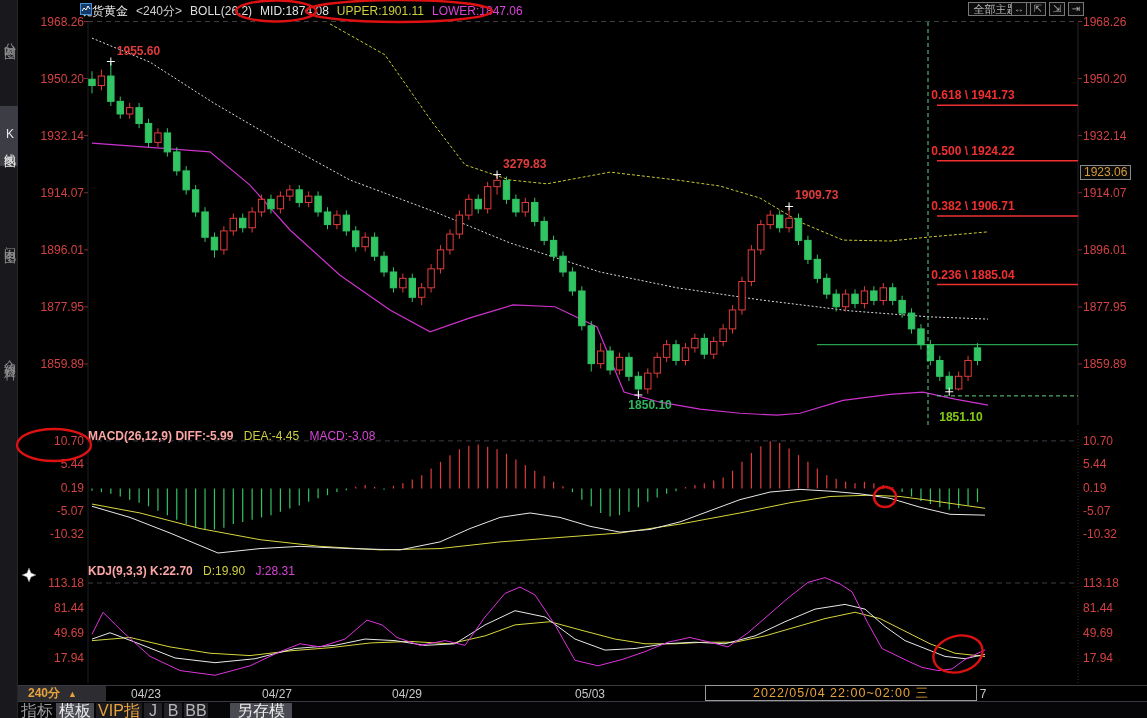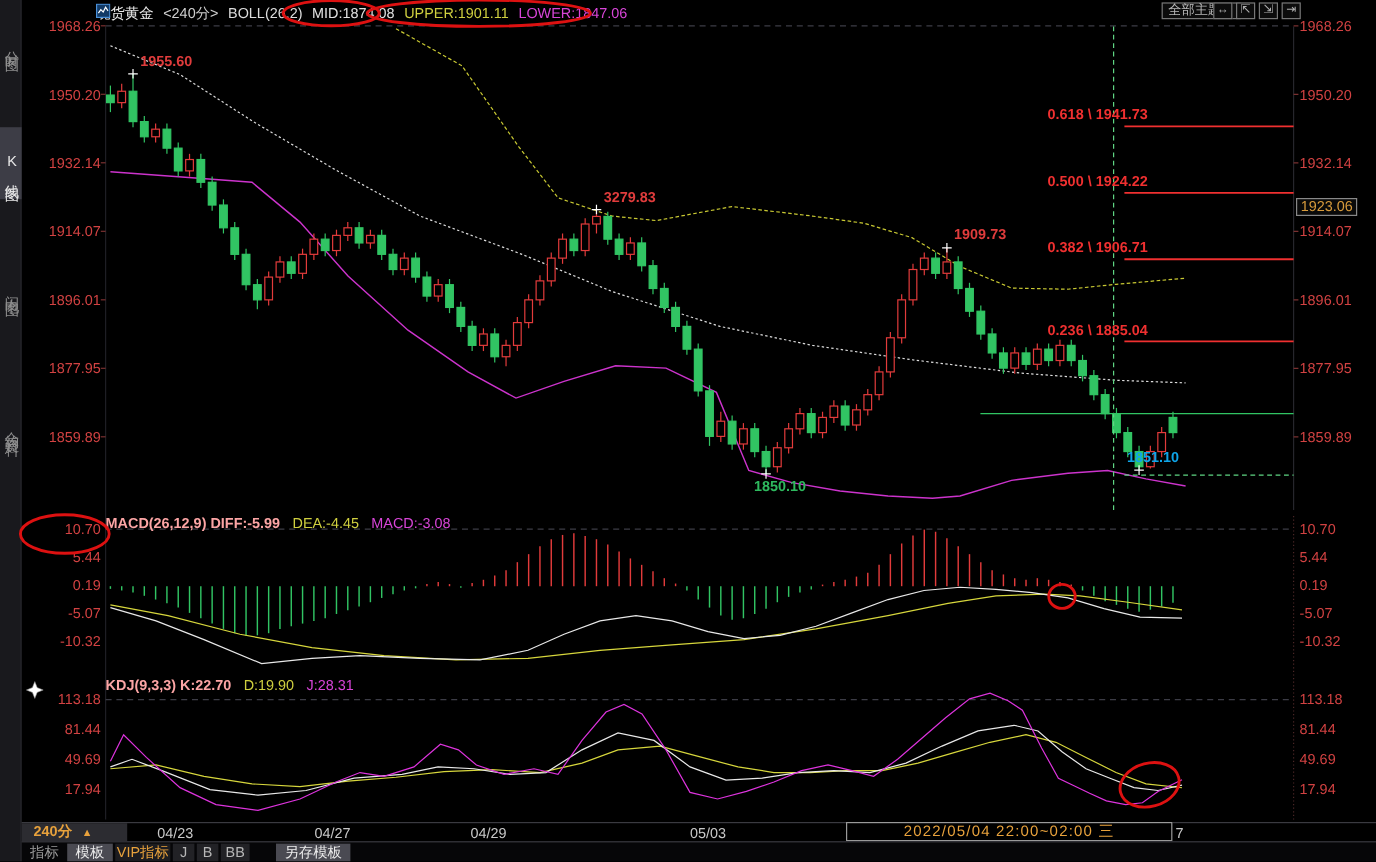--- a/index.html
+++ b/index.html
@@ -25,21 +25,21 @@
 
   #theme-btn { position:absolute; left:968px; top:2px; width:66px; height:14px; border:1px solid #777;
                color:#b8b8b8; font-size:11px; line-height:12px; text-align:center; z-index:4; cursor:pointer; background:#0c0c0c; }
   .tool-ic { position:absolute; top:2px; width:16px; height:14px; border:1px solid #777; color:#b0b0b0;
              font-size:10px; line-height:12px; text-align:center; z-index:4; cursor:pointer; background:#0c0c0c; }
 
   
   .axlbl { position:absolute; font-size:12px; color:#d24242; z-index:3; white-space:nowrap; }
   .axlbl.left { left:18px; width:66px; text-align:right; }
   .axlbl.right { left:1083px; text-align:left; }
-  .fiblbl { position:absolute; font-size:12px; font-weight:bold; color:#f03030; z-index:3; white-space:nowrap; text-align:left; }
+  .fiblbl { position:absolute; font-size:12px; font-weight:bold; color:#f03030; z-index:3; white-space:nowrap; text-align:center; }
   .pklbl { position:absolute; font-size:12px; font-weight:bold; z-index:3; white-space:nowrap; }
   .pricetag { position:absolute; left:1080px; font-size:12px; color:#d89b3c; background:#0a0a0a;
               border:1px solid #888; padding:0 3px; line-height:13px; z-index:3; }
 
   
   .ind-header { position:absolute; left:88px; font-size:12px; white-space:nowrap; z-index:3; color:#e0e0e0; }
   .ind-header .w { color:#fca5a5; margin-right:7px;font-weight:bold; }
   .ind-header .y { color:#cfcf3f; margin-right:7px; }
   .ind-header .m { color:#d845d8; }
 
@@ -47,21 +47,21 @@
   #date-row { position:absolute; left:0; top:685px; width:1147px; height:15px; background:#000;
               border-top:1px solid #3a3a40; z-index:4; }
   #period-btn { position:absolute; left:18px; top:0; width:88px; height:15px; background:#2c2c31;
                 color:#e8a23c; font-size:12px; font-weight:bold; line-height:15px; padding-left:10px; cursor:pointer; }
   #period-btn .tri { font-size:9px; margin-left:8px; }
   .datelbl { position:absolute; top:1px; transform:translateX(-50%); font-size:12px; color:#c8c8c8; }
   #axis-tooltip { position:absolute; left:705px; top:-1px; width:272px; height:16px; border:1px solid #999;
                   background:#000; color:#e8a23c; font-size:12.5px; text-align:center; line-height:14px; letter-spacing:1px; z-index:5; }
   #toolbar { position:absolute; left:0; top:701px; width:1147px; height:17px; background:#060608;
              border-top:1px solid #3a3a40; z-index:4; }
-  .tb-item { position:absolute; top:1px; height:15px; font-size:12px; line-height:15px; text-align:center; cursor:pointer; }
+  .tb-item { position:absolute; top:1px; height:15px; font-size:16px; line-height:15px; text-align:center; cursor:pointer; }
   .tb-plain { color:#9a9a9a; }
   .tb-selected { background:#4a4a52; color:#ececec; }
   .tb-vip { color:#e8a23c; background:#1c1c20; }
   .tb-dark { color:#b8b8b8; background:#222226; }
 
   svg { position:absolute; left:0; top:0; z-index:1; }
   #anno-svg { z-index:10; pointer-events:none; }
   #overlays { position:absolute; left:0; top:0; width:1147px; height:718px; z-index:2; pointer-events:none; }
 </style>
 </head>
@@ -430,21 +430,21 @@
 
 <div id="overlays">
       <div class="fiblbl" style="left:873px;width:200px;top:88.34726909999992px">0.618 \ 1941.73</div>
       <div class="fiblbl" style="left:873px;width:200px;top:143.6870987999999px">0.500 \ 1924.22</div>
       <div class="fiblbl" style="left:873px;width:200px;top:199.02692849999985px">0.382 \ 1906.71</div>
       <div class="fiblbl" style="left:873px;width:200px;top:267.5143134000001px">0.236 \ 1885.04</div>
       <div class="pklbl" style="left:116.84px;top:43.51155020000026px;color:#e03c3c">1955.60</div>
       <div class="pklbl" style="left:503.06px;top:156.62477150000015px;color:#e03c3c">3279.83</div>
       <div class="pklbl" style="left:795.08px;top:188.48230909999992px;color:#e03c3c">1909.73</div>
       <div class="pklbl" style="left:628.36px;top:397.94113520000025px;color:#2eb95e">1850.10</div>
-      <div class="pklbl" style="left:939.22px;top:374px;color:#0ea5e9">1851.10</div>
+      <div class="pklbl" style="left:939.22px;top:410px;color:#84cc16">1851.10</div>
       <div class="axlbl left" style="top:14.5px">1968.26</div>
       <div class="axlbl right" style="top:14.5px">1968.26</div>
       <div class="axlbl left" style="top:71.57808819999983px">1950.20</div>
       <div class="axlbl right" style="top:71.57808819999983px">1950.20</div>
       <div class="axlbl left" style="top:128.65617639999965px">1932.14</div>
       <div class="axlbl right" style="top:128.65617639999965px">1932.14</div>
       <div class="axlbl left" style="top:185.7658693000002px">1914.07</div>
       <div class="axlbl right" style="top:185.7658693000002px">1914.07</div>
       <div class="axlbl left" style="top:242.84395750000002px">1896.01</div>
       <div class="axlbl right" style="top:242.84395750000002px">1896.01</div>

